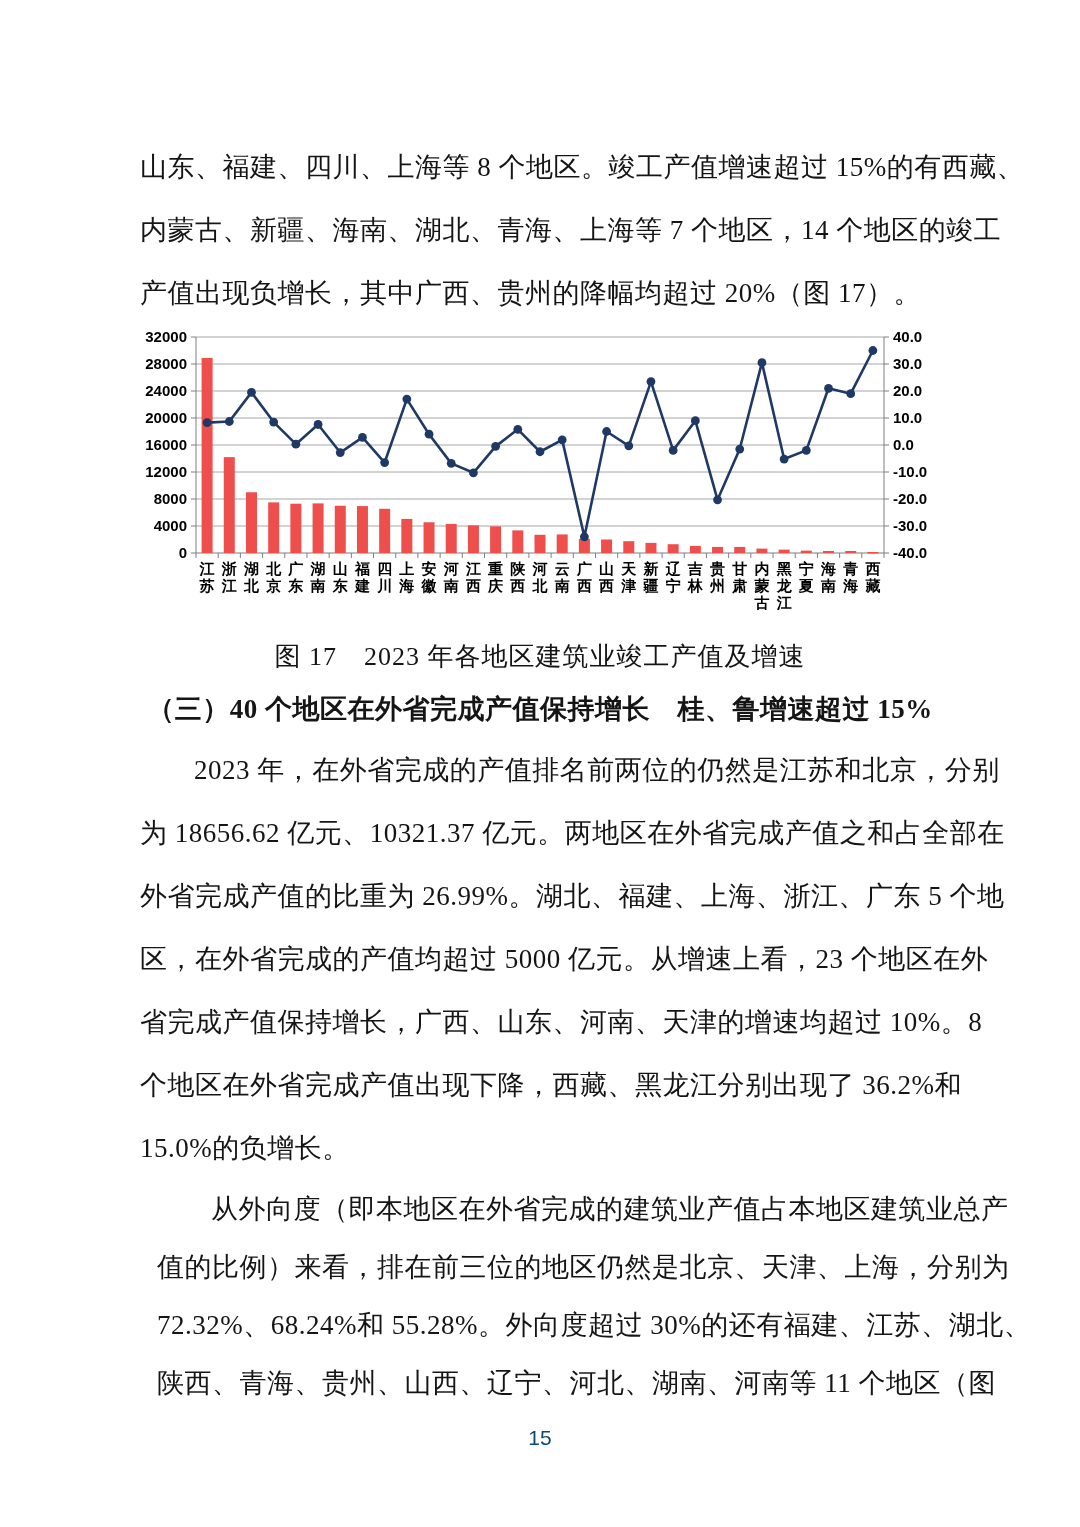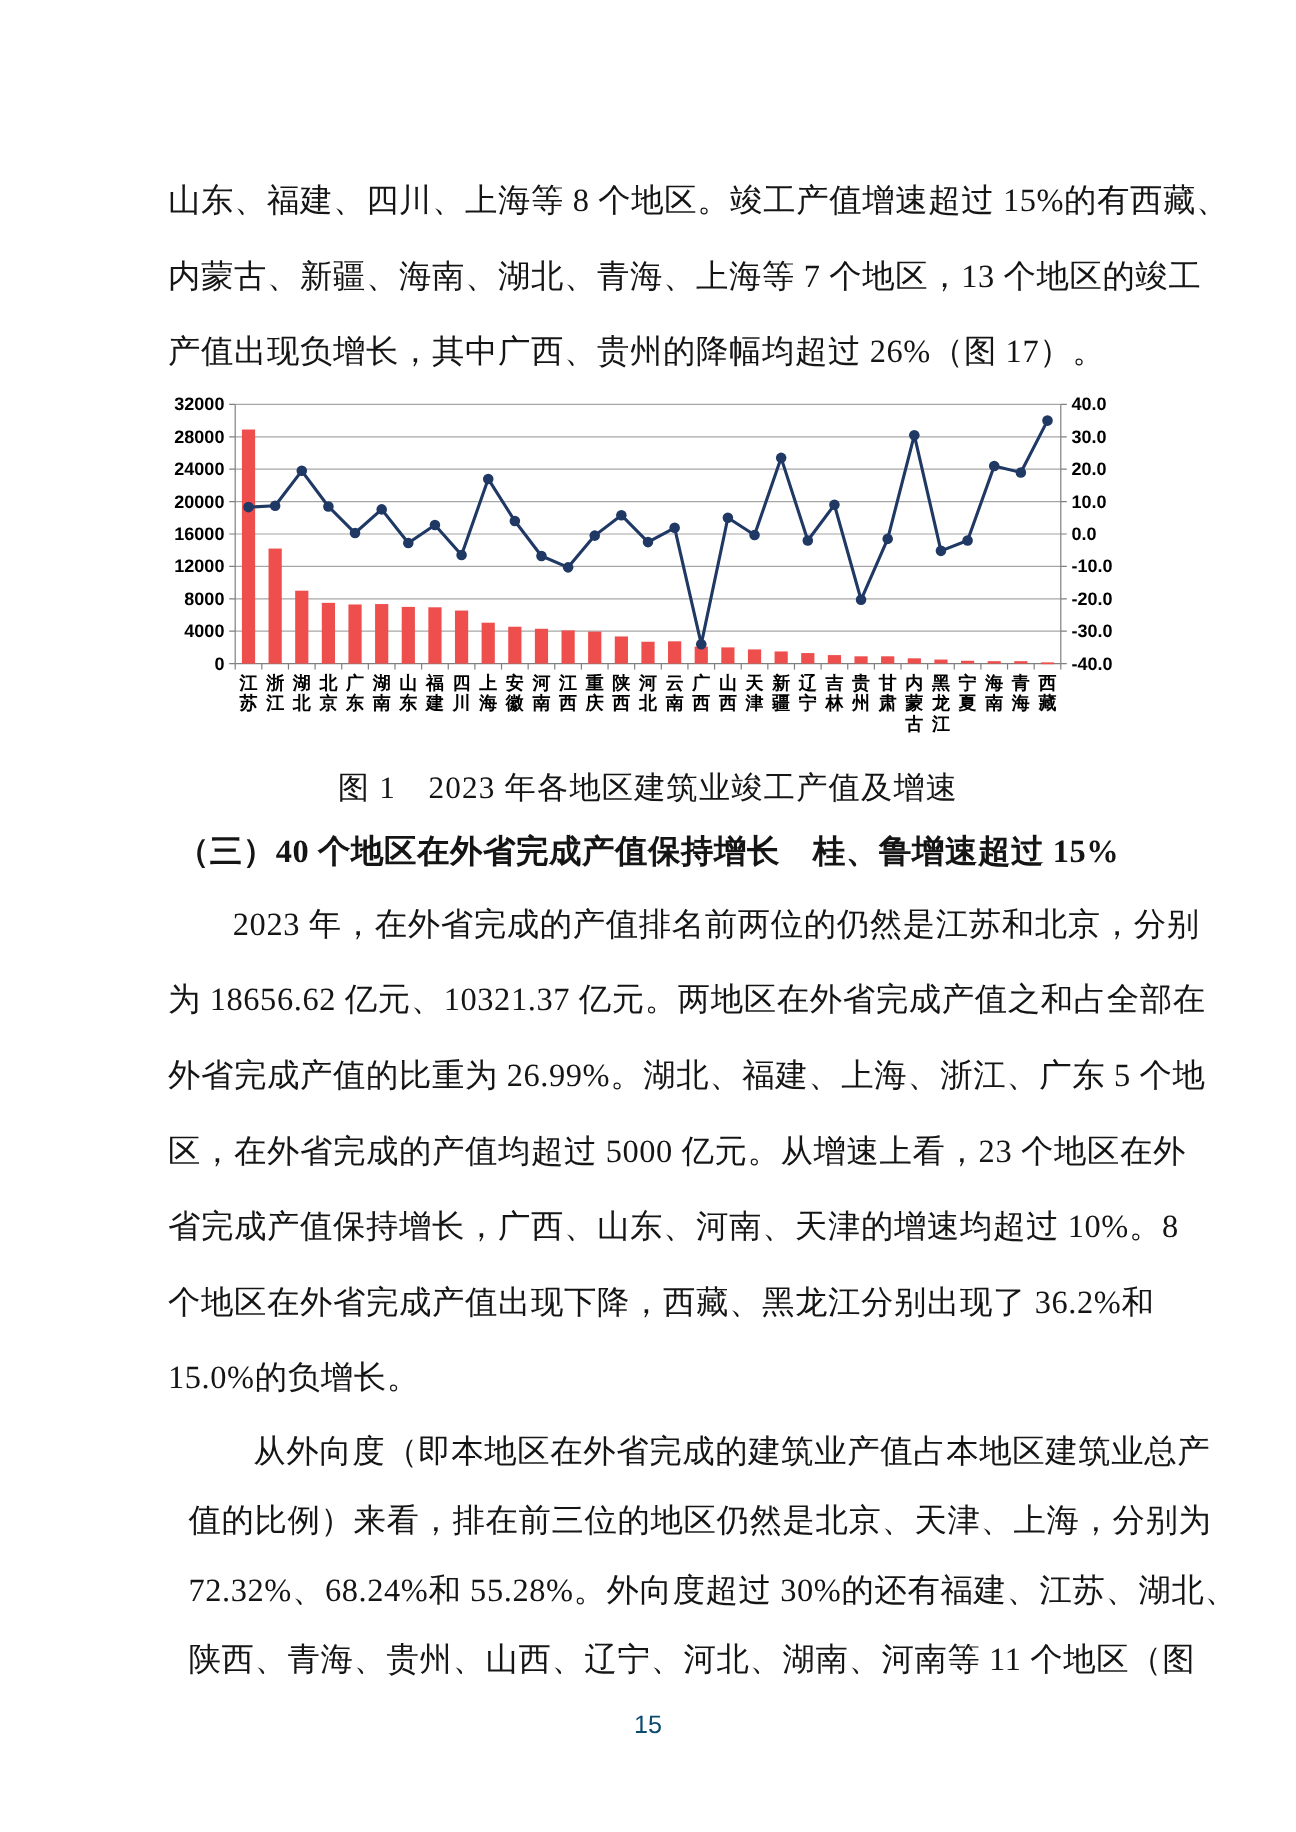--- a/index.html
+++ b/index.html
@@ -50,22 +50,22 @@
     font-family:"Liberation Sans","DejaVu Sans",sans-serif;color:#0c4a6e;
   }
 </style>
 </head>
 <body>
 
 <div class="page">
 
   <div class="para">
       <div class="line">山东、福建、四川、上海等 8 个地区。竣工产值增速超过 15%的有西藏、</div>
-      <div class="line">内蒙古、新疆、海南、湖北、青海、上海等 7 个地区，13 个地区的竣工</div>
-      <div class="line">产值出现负增长，其中广西、贵州的降幅均超过 26%（图 17）。</div>
+      <div class="line">内蒙古、新疆、海南、湖北、青海、上海等 7 个地区，14 个地区的竣工</div>
+      <div class="line">产值出现负增长，其中广西、贵州的降幅均超过 20%（图 17）。</div>
     </div>
 
   <div class="figure">
     <svg class="chart-svg" id="chart" viewBox="0 0 800 296">
         <line x1="51" y1="226" x2="56" y2="226" stroke="#7f7f7f" stroke-width="1"></line>
         <text x="47" y="231" text-anchor="end" font-size="15" font-weight="700" font-family="&quot;Liberation Sans&quot;,&quot;DejaVu Sans&quot;,sans-serif" fill="#000000">0</text>
         <line x1="56" y1="199" x2="744" y2="199" stroke="#a6a6a6" stroke-width="1"></line>
         <line x1="51" y1="199" x2="56" y2="199" stroke="#7f7f7f" stroke-width="1"></line>
         <text x="47" y="204" text-anchor="end" font-size="15" font-weight="700" font-family="&quot;Liberation Sans&quot;,&quot;DejaVu Sans&quot;,sans-serif" fill="#000000">4000</text>
         <line x1="56" y1="172" x2="744" y2="172" stroke="#a6a6a6" stroke-width="1"></line>
@@ -265,21 +265,21 @@
         <text x="666.3225806451613" y="264" text-anchor="middle" font-size="15" font-weight="600" fill="#000000" font-family="&quot;Liberation Serif&quot;,&quot;DejaVu Serif&quot;,serif">夏</text>
         <text x="688.5161290322582" y="247" text-anchor="middle" font-size="15" font-weight="600" fill="#000000" font-family="&quot;Liberation Serif&quot;,&quot;DejaVu Serif&quot;,serif">海</text>
         <text x="688.5161290322582" y="264" text-anchor="middle" font-size="15" font-weight="600" fill="#000000" font-family="&quot;Liberation Serif&quot;,&quot;DejaVu Serif&quot;,serif">南</text>
         <text x="710.7096774193549" y="247" text-anchor="middle" font-size="15" font-weight="600" fill="#000000" font-family="&quot;Liberation Serif&quot;,&quot;DejaVu Serif&quot;,serif">青</text>
         <text x="710.7096774193549" y="264" text-anchor="middle" font-size="15" font-weight="600" fill="#000000" font-family="&quot;Liberation Serif&quot;,&quot;DejaVu Serif&quot;,serif">海</text>
         <text x="732.9032258064517" y="247" text-anchor="middle" font-size="15" font-weight="600" fill="#000000" font-family="&quot;Liberation Serif&quot;,&quot;DejaVu Serif&quot;,serif">西</text>
         <text x="732.9032258064517" y="264" text-anchor="middle" font-size="15" font-weight="600" fill="#000000" font-family="&quot;Liberation Serif&quot;,&quot;DejaVu Serif&quot;,serif">藏</text>
       </svg>
 
 
-    <div class="caption">图 1　2023 年各地区建筑业竣工产值及增速</div>
+    <div class="caption">图 17　2023 年各地区建筑业竣工产值及增速</div>
   </div>
 
   <div class="section-heading">（三）40 个地区在外省完成产值保持增长　桂、鲁增速超过 15%</div>
 
   <div class="para">
       <div class="line indent">2023 年，在外省完成的产值排名前两位的仍然是江苏和北京，分别</div>
       <div class="line">为 18656.62 亿元、10321.37 亿元。两地区在外省完成产值之和占全部在</div>
       <div class="line">外省完成产值的比重为 26.99%。湖北、福建、上海、浙江、广东 5 个地</div>
       <div class="line">区，在外省完成的产值均超过 5000 亿元。从增速上看，23 个地区在外</div>
       <div class="line">省完成产值保持增长，广西、山东、河南、天津的增速均超过 10%。8</div>

